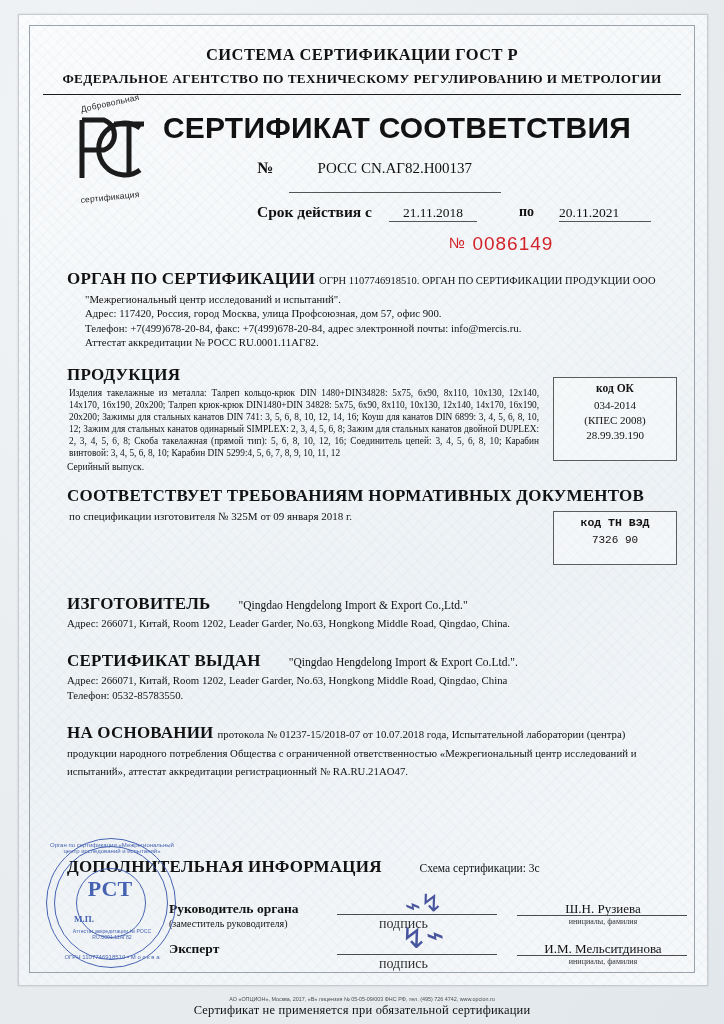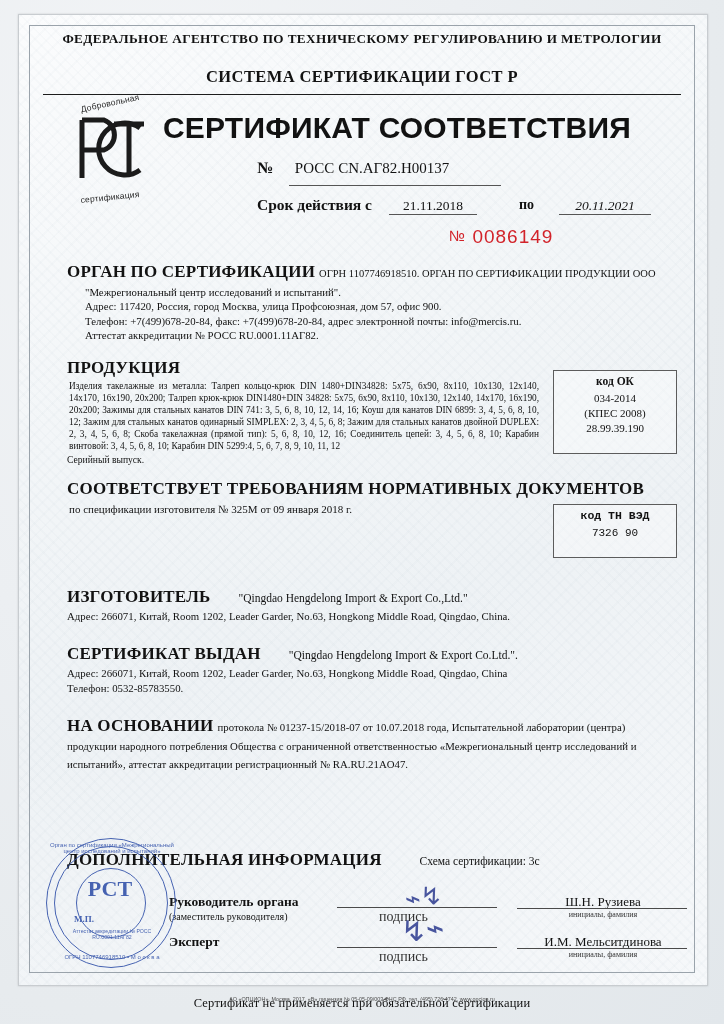--- a/index.html
+++ b/index.html
@@ -91,21 +91,22 @@
     margin-top: 14px;
     margin-left: 228px;
     font-size: 15px;
   }
   .row-num .lbl { font-weight: bold; font-size: 16px; }
   .row-num .val {
     display: inline-block;
     margin-left: 12px;
     border-bottom: 1px solid #555;
     min-width: 200px;
-    padding: 0 6px 8px 6px;
+    padding: 0 6px 15px 6px;
+    text-align: center;
   }
 
   .row-term {
     margin-top: 10px;
     margin-left: 228px;
     font-size: 14px;
     position: relative;
     height: 20px;
   }
   .row-term .lbl { font-weight: bold; font-size: 15.5px; text-align: center; }
@@ -114,21 +115,21 @@
     border-bottom: 1px solid #555;
     width: 88px; text-align: center; font-size: 13.5px;
   }
   .row-term .po {
     position: absolute; left: 262px; top: 1px;
     font-weight: bold; font-size: 14px;
   }
   .row-term .d2 {
     position: absolute; left: 302px; top: 2px;
     border-bottom: 1px solid #555;
-    width: 92px; text-align: center; font-size: 13.5px; font-style: italic;
+    width: 92px; text-align: left; font-size: 13.5px;
   }
 
   .blank-num {
     margin-top: 10px;
     margin-left: 420px;
     font-size: 19px;
     color: #d2232a;
     font-family: "Liberation Sans", sans-serif;
     letter-spacing: 1px;
   }
@@ -363,22 +364,22 @@
   }
 </style>
 </head>
 <body>
 
 <div class="page">
   <div class="sheet">
     <div class="inner-border"></div>
     <div class="content">
 
+      <div class="hdr hdr1">СИСТЕМА СЕРТИФИКАЦИИ ГОСТ Р</div>
       <div class="hdr hdr2">ФЕДЕРАЛЬНОЕ АГЕНТСТВО ПО ТЕХНИЧЕСКОМУ РЕГУЛИРОВАНИЮ И МЕТРОЛОГИИ</div>
-      <div class="hdr hdr1">СИСТЕМА СЕРТИФИКАЦИИ ГОСТ Р</div>
       <div class="hdr-rule"></div>
 
       <div class="title">СЕРТИФИКАТ СООТВЕТСТВИЯ</div>
 
       <div class="row-num">
         <span class="lbl">№</span>
         <span class="val">РОСС CN.АГ82.Н00137</span>
       </div>
 
       <div class="row-term">

